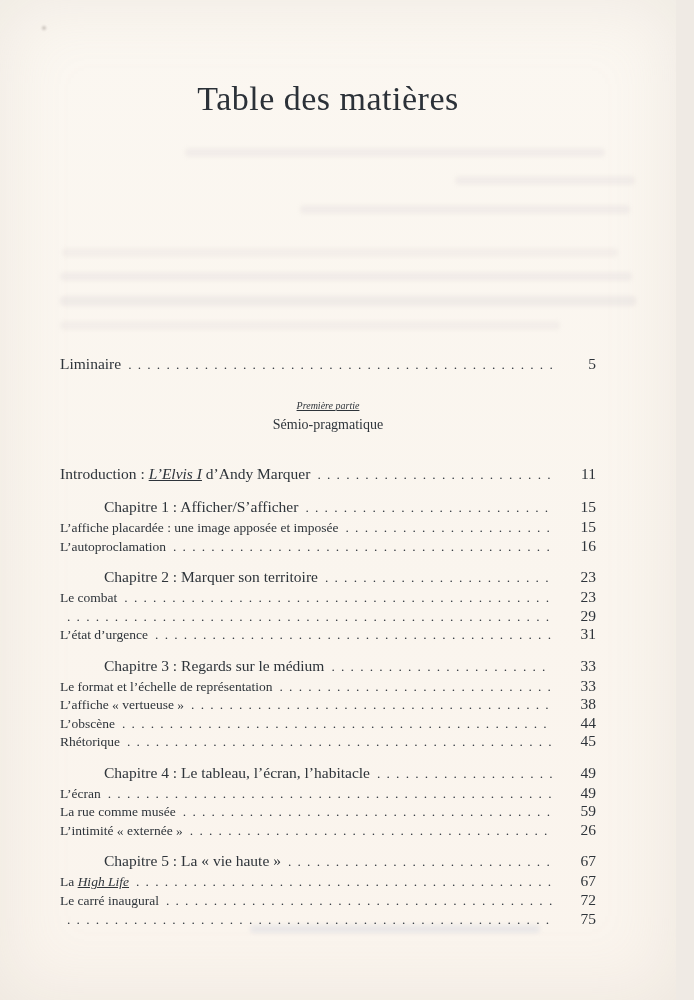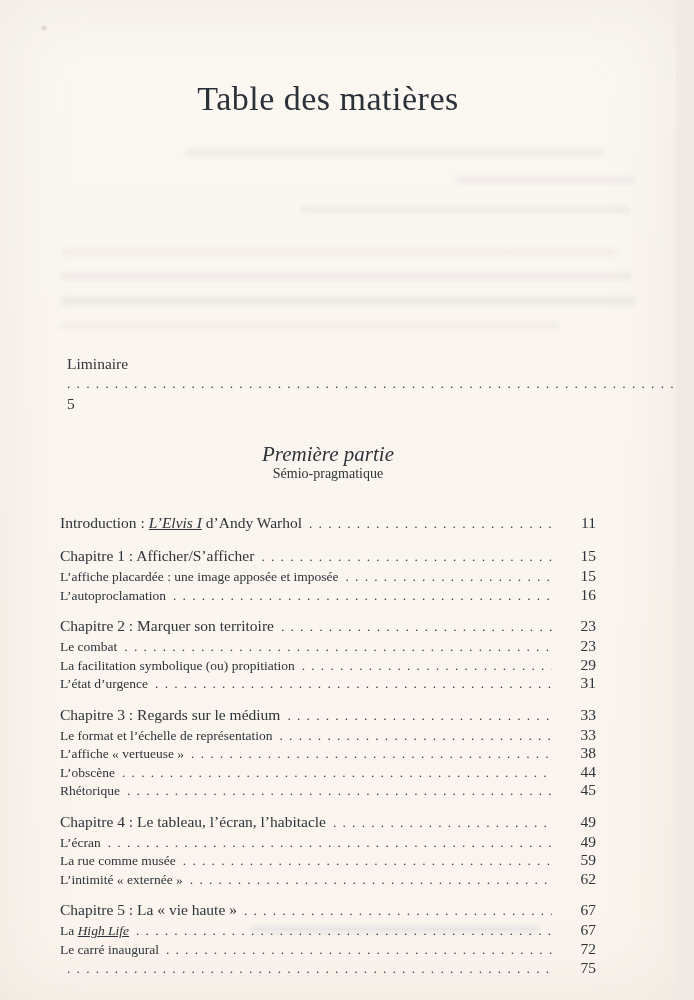--- a/index.html
+++ b/index.html
@@ -20,38 +20,38 @@
     font-weight:400;
     font-size:34px;
     line-height:1.12;
     text-align:center;
     margin:80px 80px 0 60px;
     color:#2b3138;
     letter-spacing:0.5px;
   }
   .toc { margin:0 80px 0 60px; }
   .toc .row { display:flex; align-items:baseline; }
-  .toc .row:first-child { margin-top:236px;flex-direction:column; }
+  .toc .row:first-child { margin-top:236px; }
   .row.top { font-size:15.5px; line-height:20px; }
   .row.sub { font-size:13.5px; line-height:17.5px;justify-content:flex-end; }
-  .row.group-start { margin-top:12px; }
+  .row.group-start { margin-top:12px;margin-left:44px; }
   .row .label { white-space:nowrap; }
   .row .label i { font-style:italic;text-decoration:underline; }
   .leader {
     flex:1 1 auto;
     overflow:hidden;
     white-space:nowrap;
     letter-spacing:6.2px;
     margin:0 14px 0 7px;
     font-size:13.5px;
     color:#353b42;
   }
   .pagenum { flex:0 0 30px; text-align:right; font-size:15.5px; color:#2e343a; }
   .part-heading { text-align:center; margin:21px 0 30px 0; }
-  .part-line1 { font-style:italic; font-size:21px; line-height:19px; }
+  .part-line1 { font-style:italic; font-size:10px; line-height:19px;text-decoration:underline; }
   .part-line2 { font-size:14px; line-height:19px; }
   
   .ghost { position:absolute; border-radius:4px; filter:blur(2px); background:rgba(168,158,172,0.10); }
   .g1 { left:185px; top:148px; width:420px; height:9px; }
   .g2 { left:455px; top:176px; width:180px; height:9px; }
   .g3 { left:300px; top:205px; width:330px; height:9px; }
   .g4 { left:62px;  top:248px; width:556px; height:9px; background:rgba(168,158,172,0.08); }
   .g5 { left:60px;  top:272px; width:572px; height:9px; }
   .g6 { left:60px;  top:296px; width:576px; height:10px; background:rgba(168,158,172,0.12); }
   .g7 { left:60px;  top:321px; width:500px; height:9px; background:rgba(168,158,172,0.08); }
@@ -79,21 +79,21 @@
       <div class="row top">
         <span class="label"><span>Liminaire</span></span>
         <span class="leader">..............................................................................................................</span>
         <span class="pagenum">5</span>
       </div>
       <div class="part-heading">
         <div class="part-line1">Première partie</div>
         <div class="part-line2">Sémio-pragmatique</div>
       </div>
       <div class="row top">
-        <span class="label"><span>Introduction : </span><i>L’Elvis I</i><span> d’Andy Warhol</span></span>
+        <span class="label"><span>Introduction : </span><i>L’Elvis I</i><span> d’Andy Marquer</span></span>
         <span class="leader">..............................................................................................................</span>
         <span class="pagenum">11</span>
       </div>
       <div class="row top group-start">
         <span class="label"><span>Chapitre 1 : Afficher/S’afficher</span></span>
         <span class="leader">..............................................................................................................</span>
         <span class="pagenum">15</span>
       </div>
       <div class="row sub">
         <span class="label"><span>L’affiche placardée : une image apposée et imposée</span></span>
@@ -109,21 +109,20 @@
         <span class="label"><span>Chapitre 2 : Marquer son territoire</span></span>
         <span class="leader">..............................................................................................................</span>
         <span class="pagenum">23</span>
       </div>
       <div class="row sub">
         <span class="label"><span>Le combat</span></span>
         <span class="leader">..............................................................................................................</span>
         <span class="pagenum">23</span>
       </div>
       <div class="row sub">
-        <span class="label"><span>La facilitation symbolique (ou) propitiation</span></span>
         <span class="leader">..............................................................................................................</span>
         <span class="pagenum">29</span>
       </div>
       <div class="row sub">
         <span class="label"><span>L’état d’urgence</span></span>
         <span class="leader">..............................................................................................................</span>
         <span class="pagenum">31</span>
       </div>
       <div class="row top group-start">
         <span class="label"><span>Chapitre 3 : Regards sur le médium</span></span>
@@ -161,21 +160,21 @@
         <span class="pagenum">49</span>
       </div>
       <div class="row sub">
         <span class="label"><span>La rue comme musée</span></span>
         <span class="leader">..............................................................................................................</span>
         <span class="pagenum">59</span>
       </div>
       <div class="row sub">
         <span class="label"><span>L’intimité « externée »</span></span>
         <span class="leader">..............................................................................................................</span>
-        <span class="pagenum">62</span>
+        <span class="pagenum">26</span>
       </div>
       <div class="row top group-start">
         <span class="label"><span>Chapitre 5 : La « vie haute »</span></span>
         <span class="leader">..............................................................................................................</span>
         <span class="pagenum">67</span>
       </div>
       <div class="row sub">
         <span class="label"><span>La </span><i>High Life</i></span>
         <span class="leader">..............................................................................................................</span>
         <span class="pagenum">67</span>

